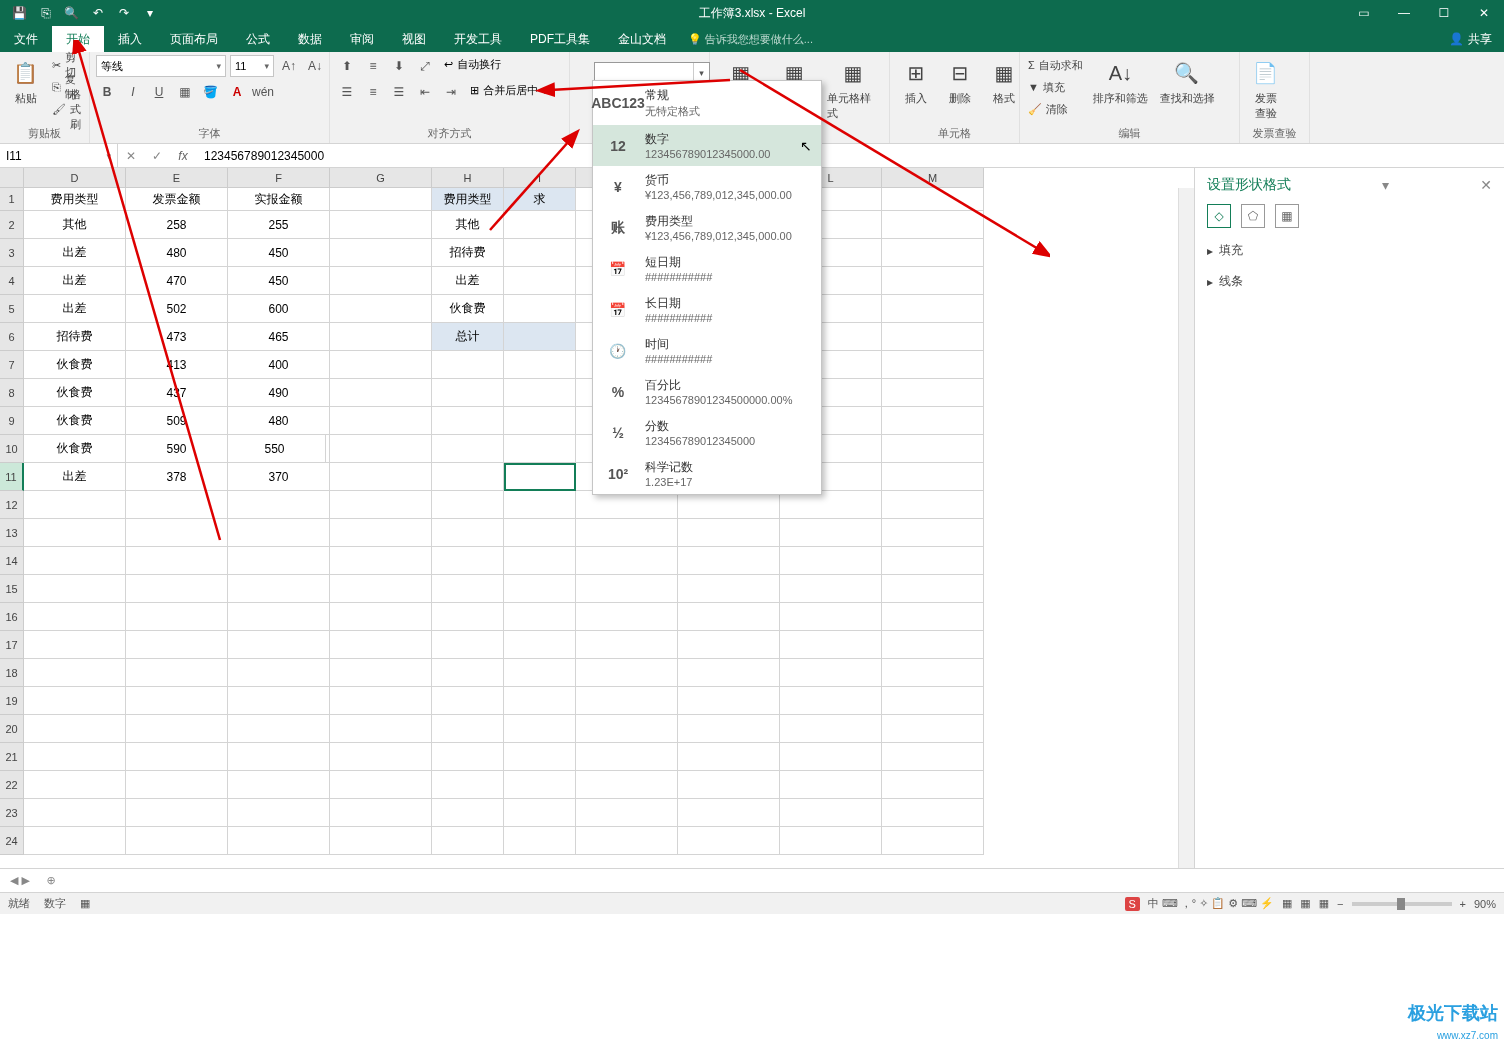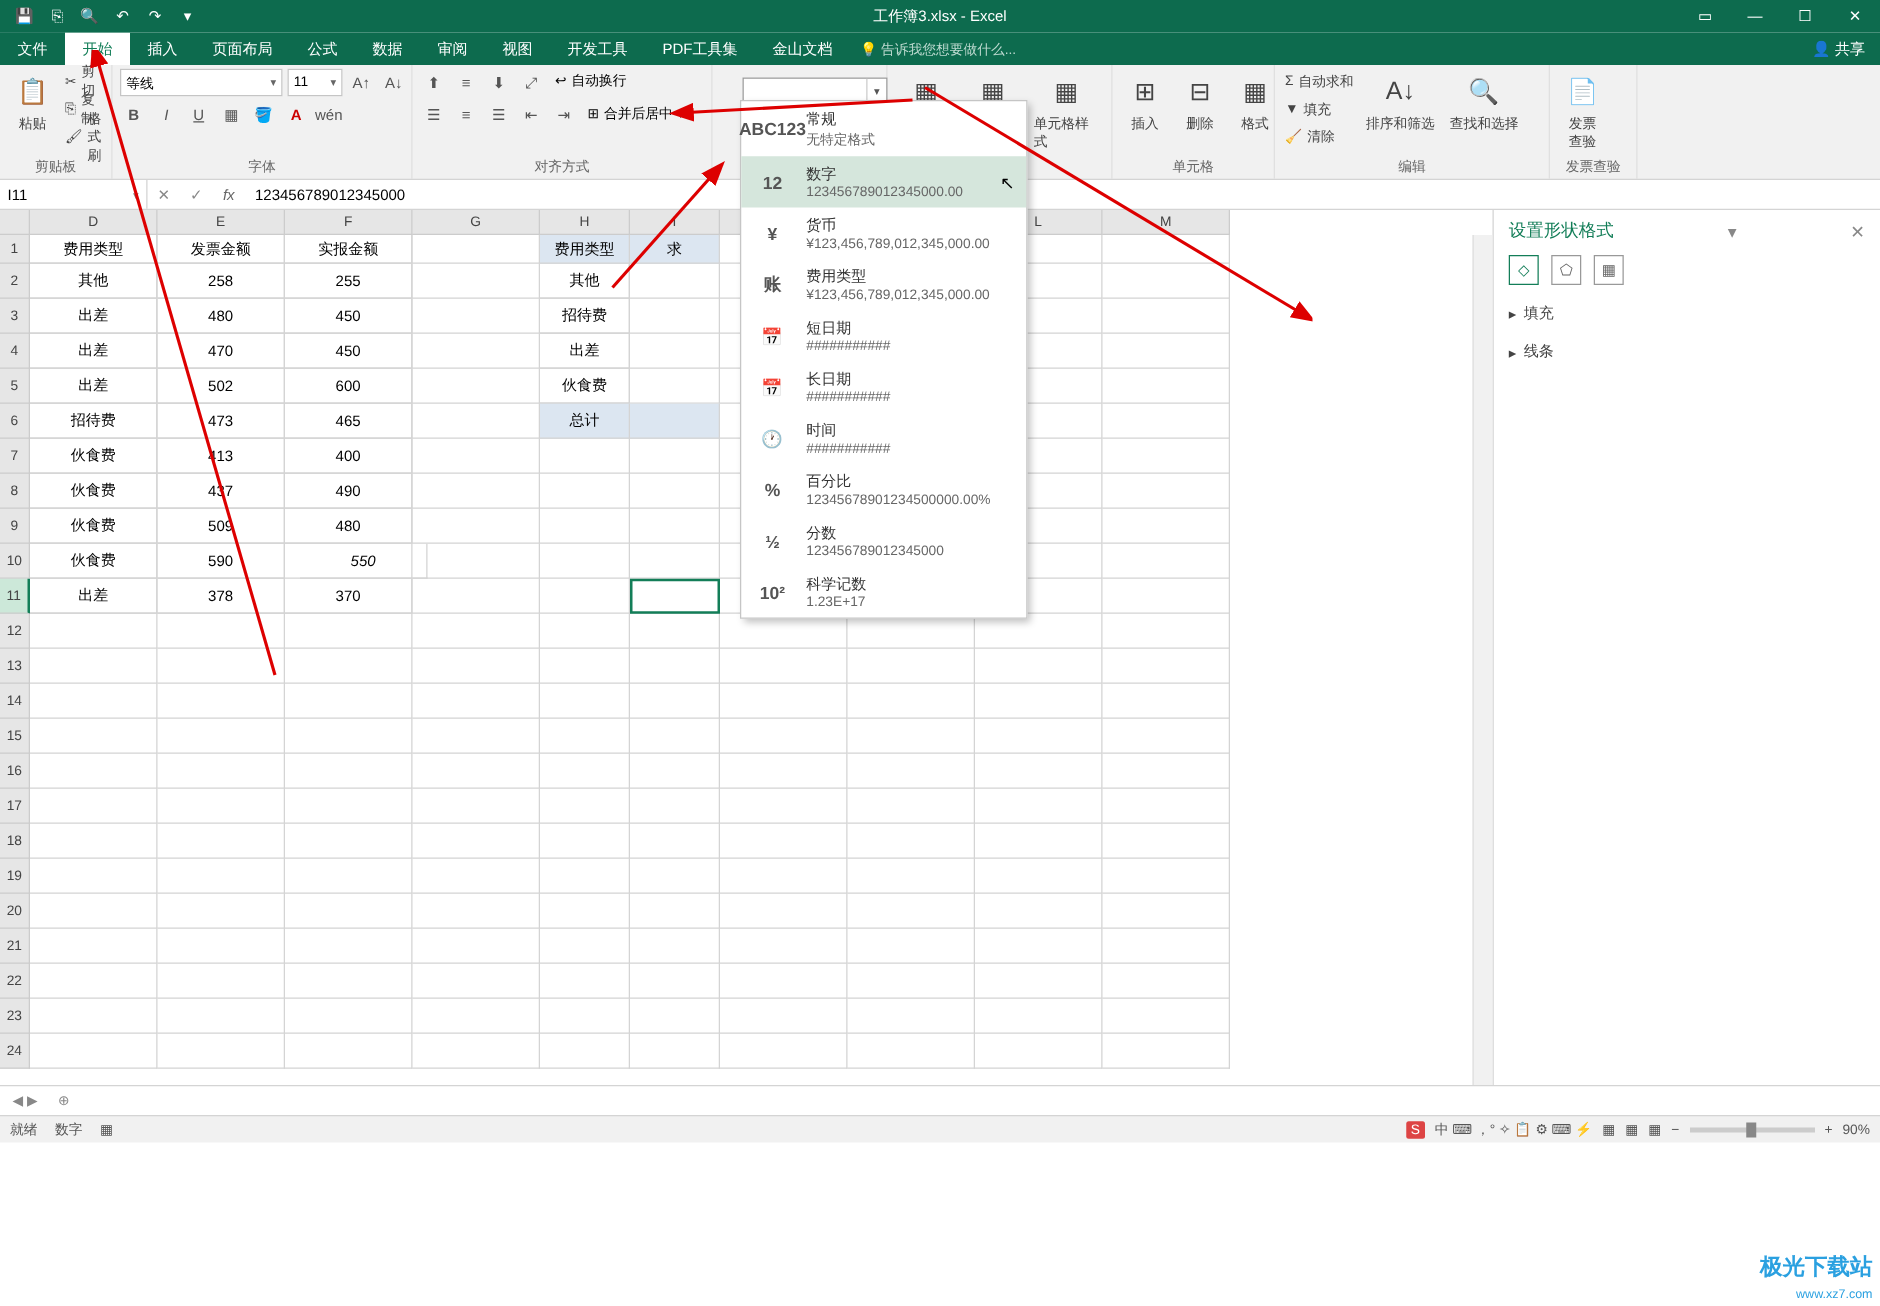--- a/index.html
+++ b/index.html
@@ -607,21 +607,21 @@
         <div class="cell" style="left: 102px; top: 163px; width: 102px; height: 28px;">413</div>
         <div class="cell" style="left: 204px; top: 163px; width: 102px; height: 28px;">400</div>
         <div class="cell" style="left: 0px; top: 191px; width: 102px; height: 28px;">伙食费</div>
         <div class="cell" style="left: 102px; top: 191px; width: 102px; height: 28px;">437</div>
         <div class="cell" style="left: 204px; top: 191px; width: 102px; height: 28px;">490</div>
         <div class="cell" style="left: 0px; top: 219px; width: 102px; height: 28px;">伙食费</div>
         <div class="cell" style="left: 102px; top: 219px; width: 102px; height: 28px;">509</div>
         <div class="cell" style="left: 204px; top: 219px; width: 102px; height: 28px;">480</div>
         <div class="cell" style="left: 0px; top: 247px; width: 102px; height: 28px;">伙食费</div>
         <div class="cell" style="left: 102px; top: 247px; width: 102px; height: 28px;">590</div>
-        <div class="cell" style="left: 216px; top: 247px; width: 102px; height: 28px; font-style: italic;">550</div>
+        <div class="cell" style="left: 200px; top: 247px; width: 102px; height: 28px;">550</div>
         <div class="cell" style="left: 0px; top: 275px; width: 102px; height: 28px;">出差</div>
         <div class="cell" style="left: 102px; top: 275px; width: 102px; height: 28px;">378</div>
         <div class="cell" style="left: 204px; top: 275px; width: 102px; height: 28px;">370</div>
         <div class="cell hl" style="left: 408px; top: 0px; width: 72px; height: 23px;">费用类型</div>
         <div class="cell hl" style="left: 480px; top: 0px; width: 72px; height: 23px;">求</div>
         <div class="cell" style="left: 408px; top: 23px; width: 72px; height: 28px;">其他</div>
         <div class="cell" style="left: 408px; top: 51px; width: 72px; height: 28px;">招待费</div>
         <div class="cell" style="left: 408px; top: 79px; width: 72px; height: 28px;">出差</div>
         <div class="cell" style="left: 408px; top: 107px; width: 72px; height: 28px;">伙食费</div>
         <div class="cell total" style="left: 408px; top: 135px; width: 72px; height: 28px;">总计</div>

